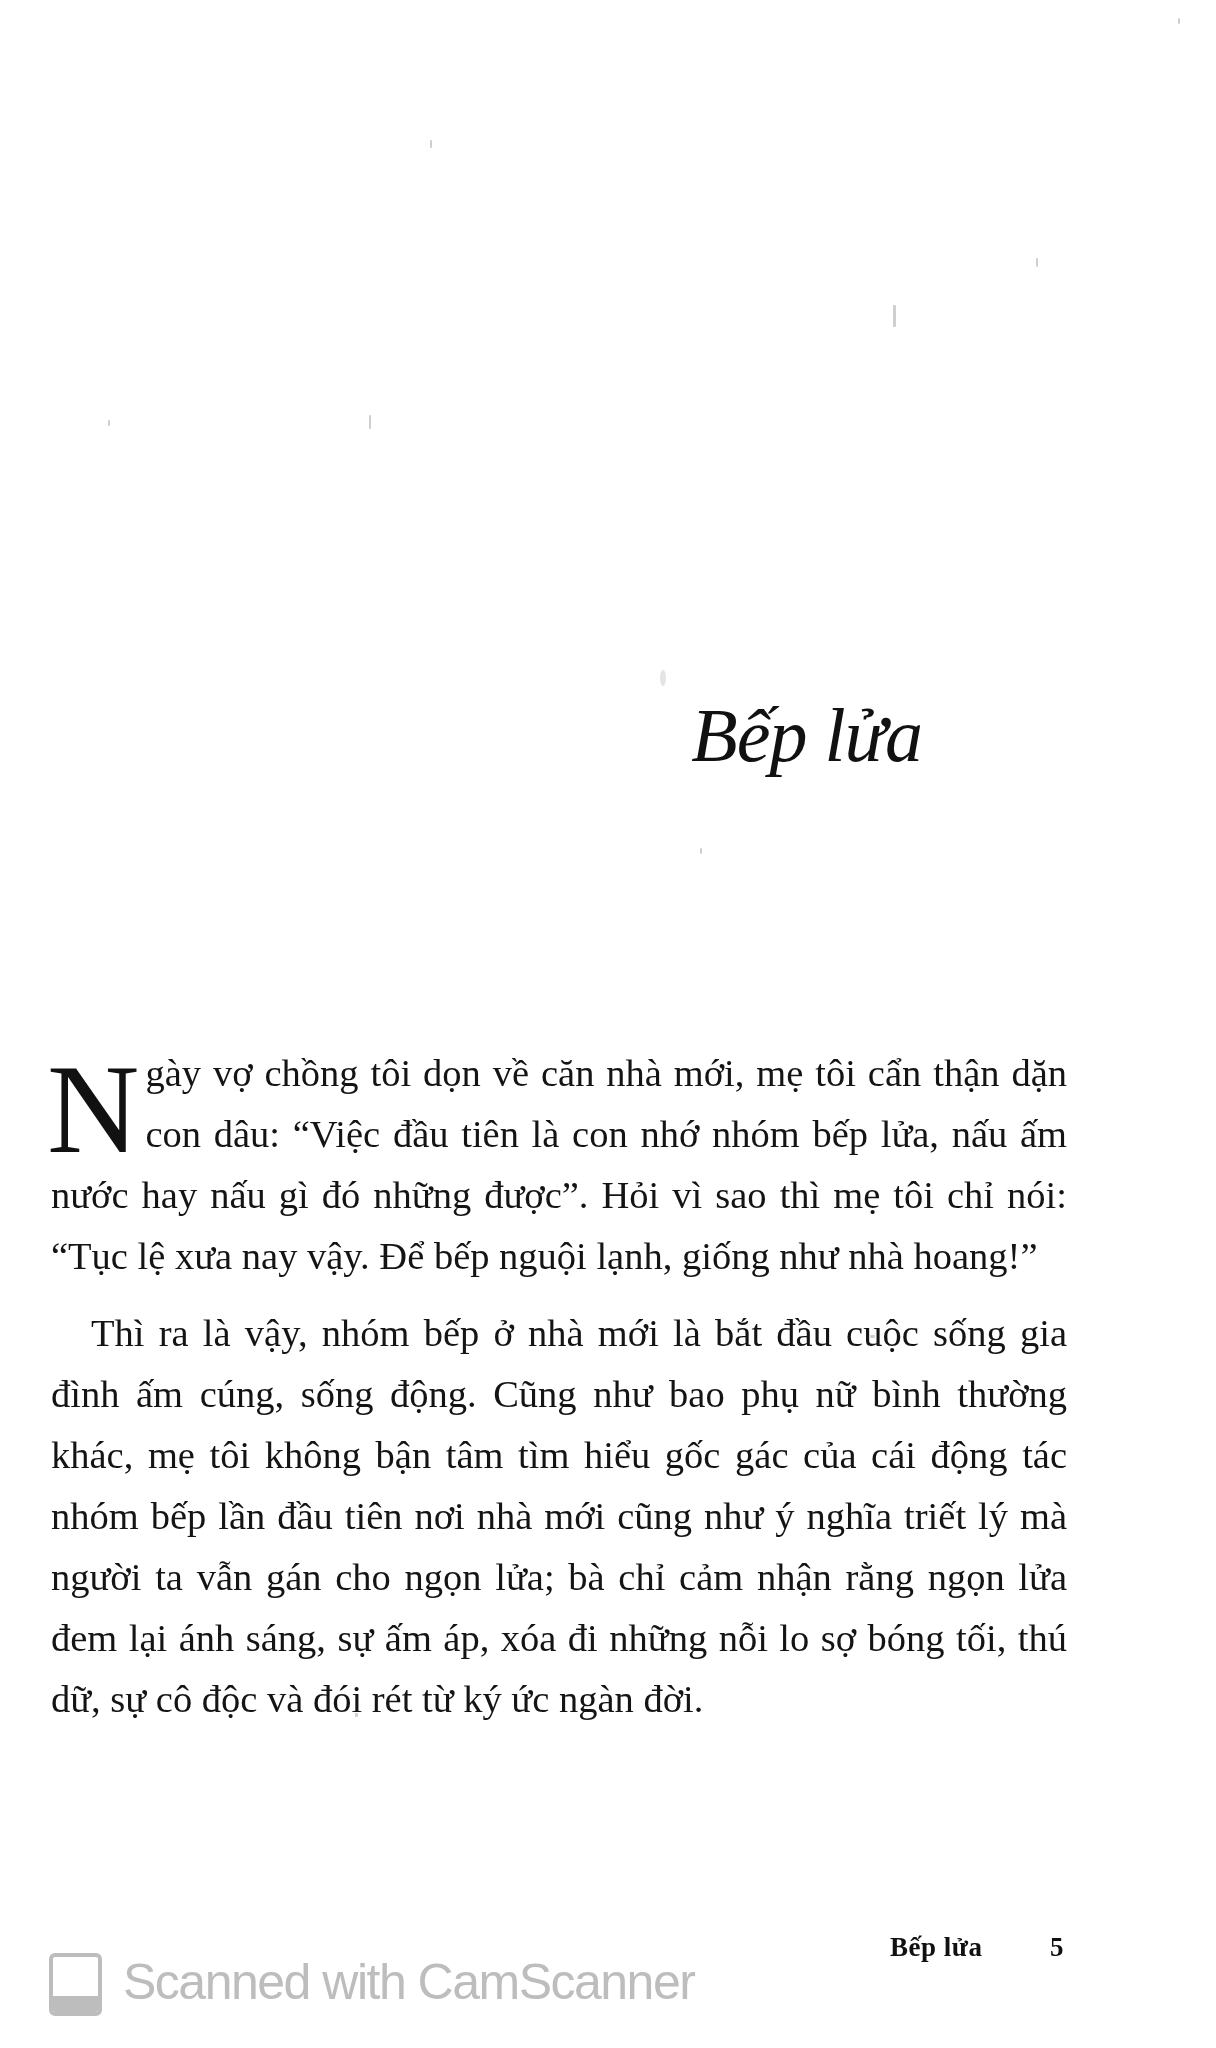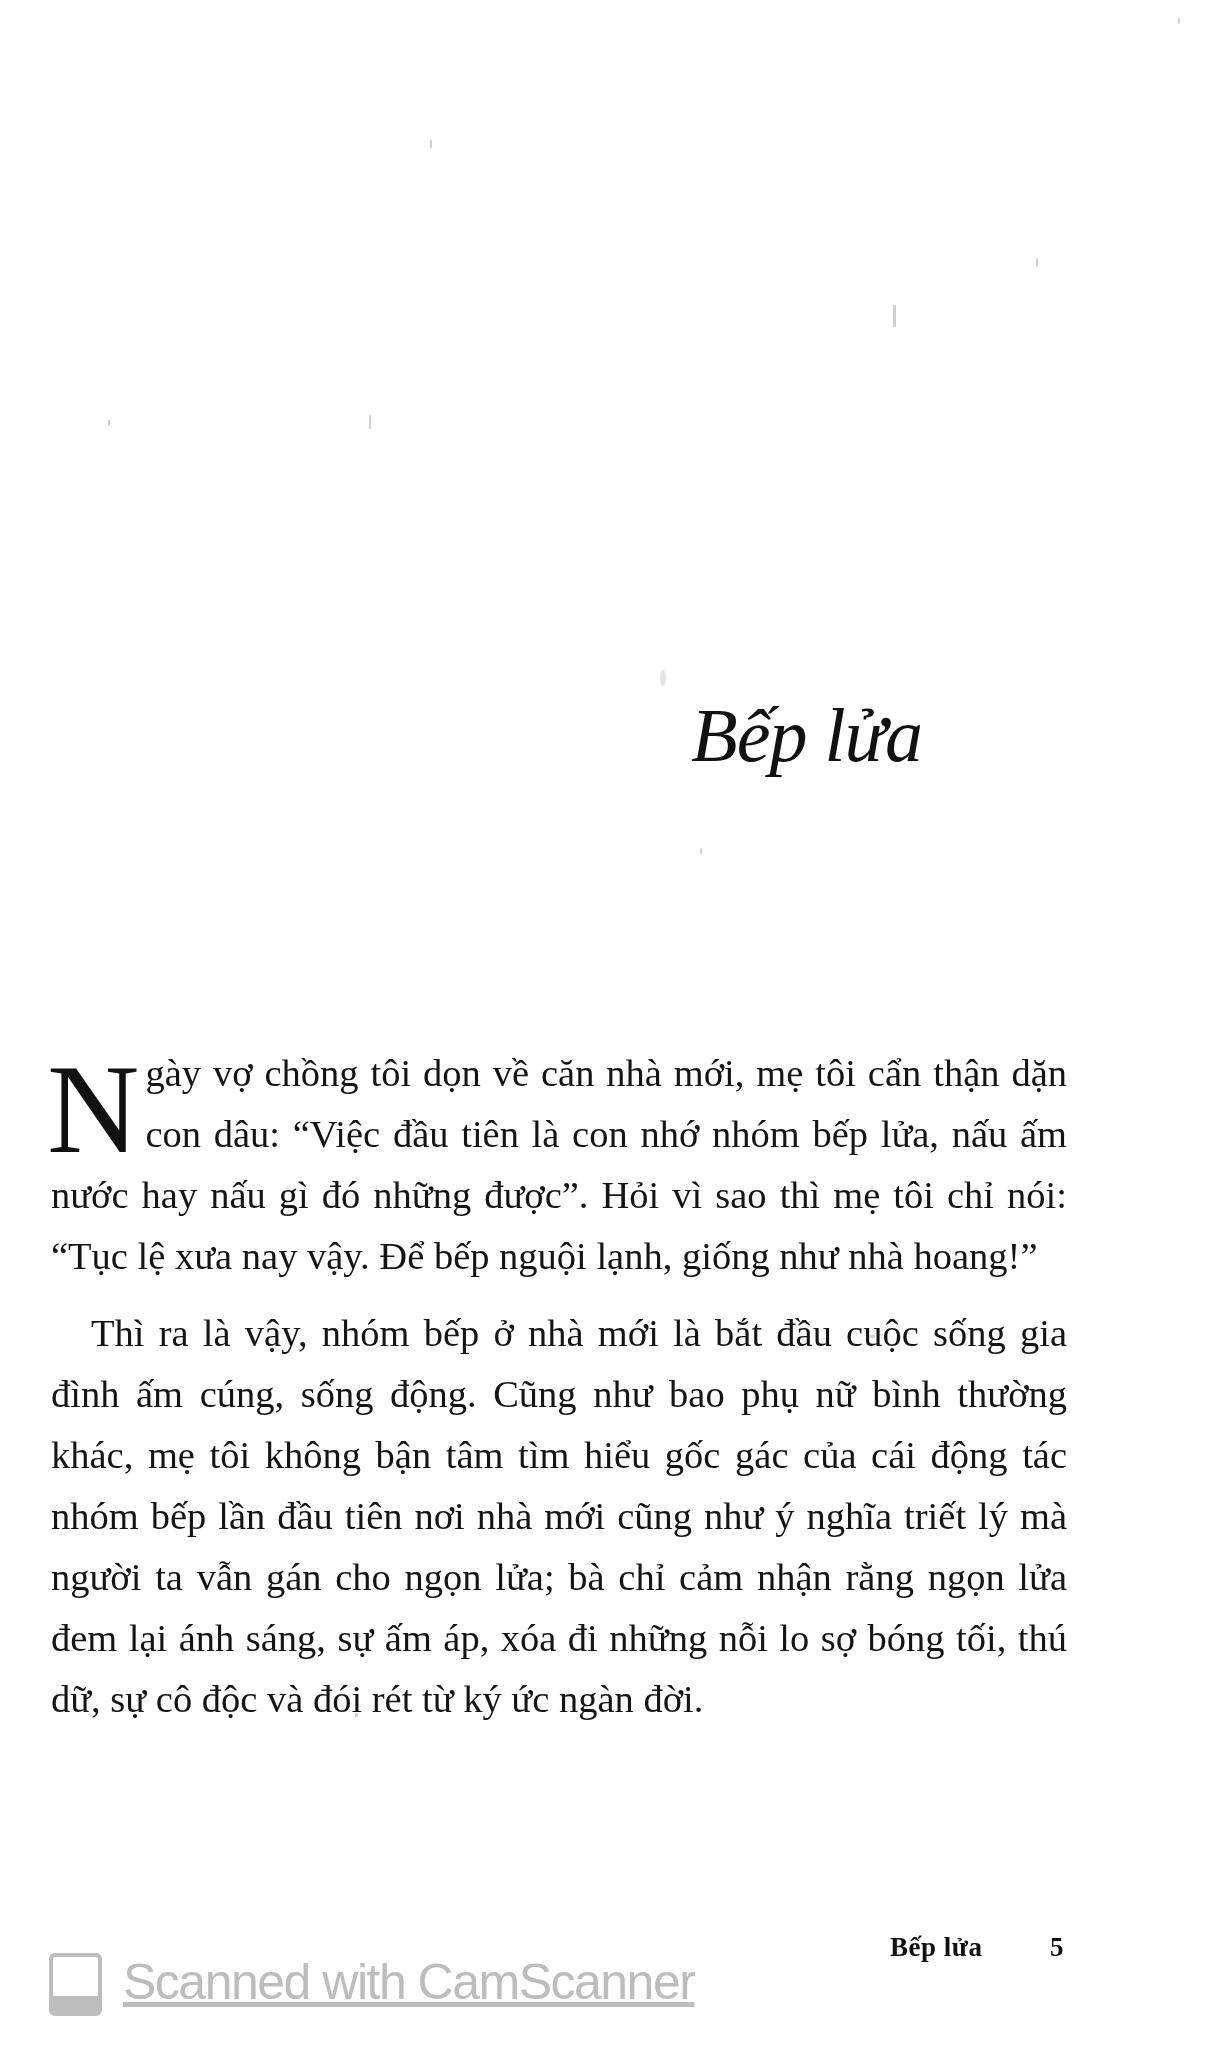--- a/index.html
+++ b/index.html
@@ -125,21 +125,20 @@
     }
     .wm-text {
       margin-left: 21px;
       margin-top: 2px;
       font-family: "Liberation Sans", "DejaVu Sans", sans-serif;
       font-size: 50px;
       line-height: 54px;
       color: #bdbdbd;
       letter-spacing: -1.5px;
       white-space: nowrap;
-      text-decoration: underline;
     }
   </style>
 </head>
 <body>
 
 <div class="page">
 
   <div class="speck" style="left:1178px;top:18px;width:2px;height:6px;"></div>
   <div class="speck" style="left:430px;top:140px;width:2px;height:8px;"></div>
   <div class="speck" style="left:369px;top:415px;width:2px;height:14px;"></div>

